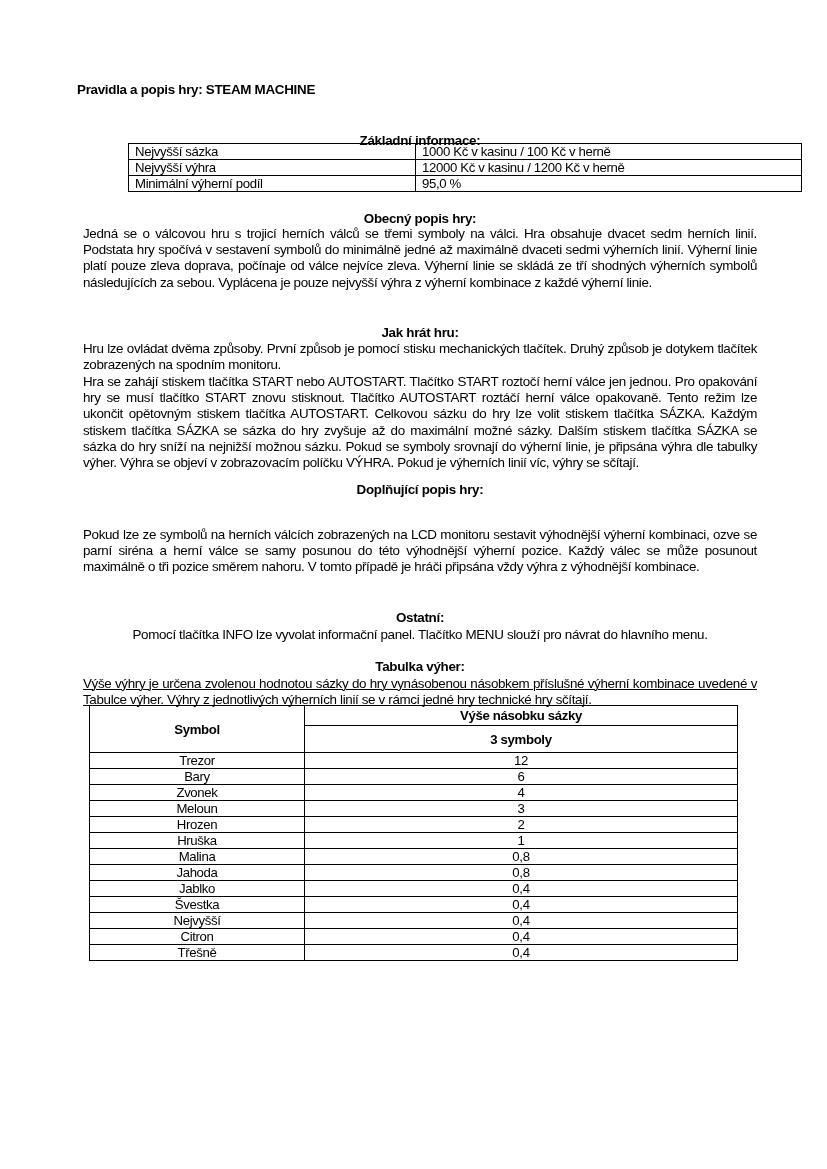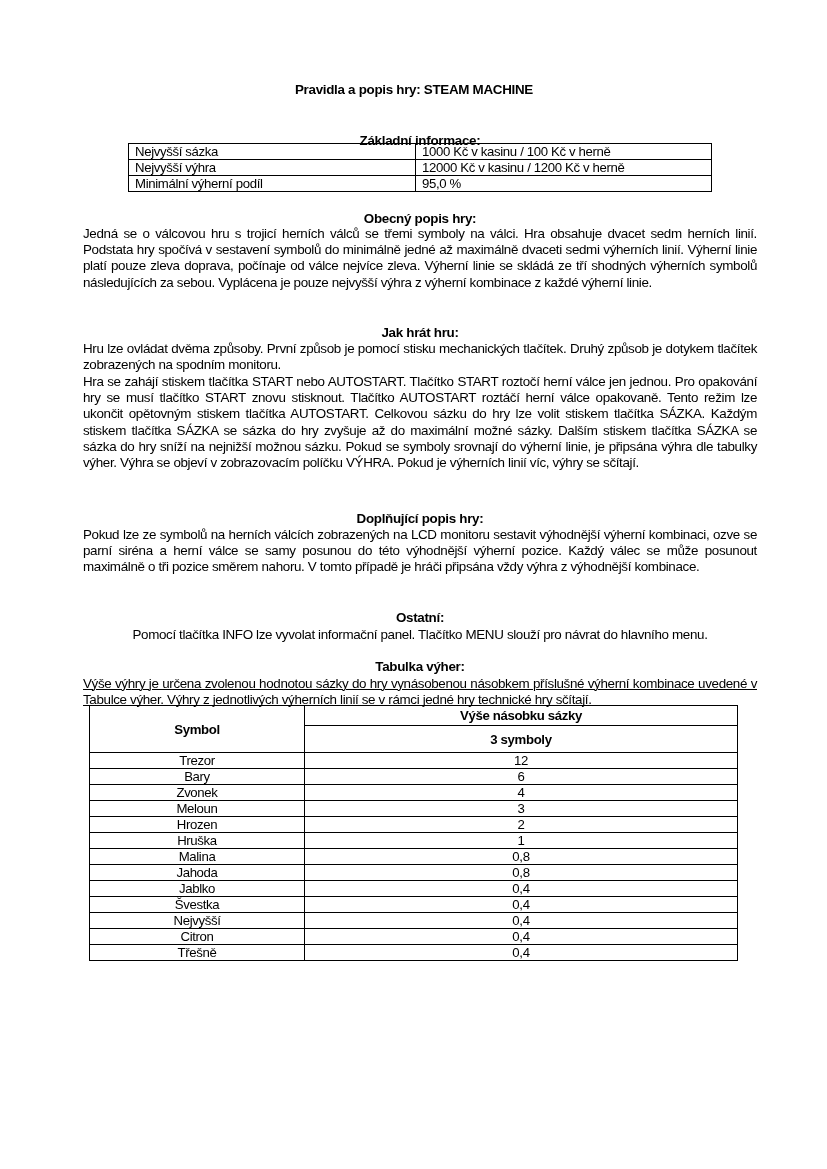--- a/index.html
+++ b/index.html
@@ -1,28 +1,28 @@
 <!DOCTYPE html>
 <html><head>
 <meta charset="utf-8">
 <style>
   html, body { margin: 0; padding: 0; background: #ffffff; }
   body { width: 827px; height: 1169px; position: relative; overflow: hidden;
          font-family: "Liberation Sans", sans-serif; color: #000; }
   .page { position: absolute; left: 77px; top: 0; width: 674px; }
   .cond { font-size: 13.4px; letter-spacing: -0.35px; line-height: 16.2px; }
-  h1 { position: absolute; left: 0; width: 674px; text-align: center; margin: 0;
+  h1 { position: absolute; left: 0; width: 674px; margin: 0;
        font-size: 13.4px; font-weight: bold; letter-spacing: -0.3px; }
   h2 { position: absolute; left: 0; width: 674px; text-align: center; margin: 6px;
        font-size: 13.4px; font-weight: bold; letter-spacing: -0.3px; line-height: 16px; }
   p { position: absolute; left: 0; width: 674px; margin: 6px; text-align: justify; }
   p.center { text-align: center; }
   b { font-weight: normal; }
   table { border-collapse: collapse; position: absolute; }
-  table.info { left: 51px; top: 143px; width: 584px; }
+  table.info { left: 51px; top: 143px; width: 674px; }
   table.info td { border: 1.3px solid #000; padding: 0 0 0 6px; height: 15px;
                   font-size: 13.2px; letter-spacing: -0.35px; line-height: 15px; }
   table.info td.k { width: 280px; }
   table.pay { left: 12px; top: 705px; width: 649px; }
   table.pay td, table.pay th { border: 1.3px solid #000; text-align: center;
         font-size: 13.2px; letter-spacing: -0.35px; line-height: 15px; padding: 0; }
   table.pay th { font-weight: bold; margin-left: 43px; }
   table.pay th.sym { width: 214px; }
   table.pay th.head1 { height: 19px; }
   table.pay th.head2 { height: 26px; }
@@ -53,21 +53,21 @@
       </tbody>
   </table>
 
   <h2 style="top:205px;">Obecný popis hry:</h2>
   <p class="cond" style="top:220px;">Jedná se o válcovou hru s trojicí herních válců se třemi symboly na válci. Hra obsahuje dvacet sedm herních linií. Podstata hry spočívá v sestavení symbolů do minimálně jedné až maximálně dvaceti sedmi výherních linií. Výherní linie platí pouze zleva doprava, počínaje od válce nejvíce zleva. Výherní linie se skládá ze tří shodných výherních symbolů následujících za sebou. Vyplácena je pouze nejvyšší výhra z výherní kombinace z každé výherní linie.</p>
 
   <h2 style="top:319px;">Jak hrát hru:</h2>
   <p class="cond" style="top:335px;">Hru lze ovládat dvěma způsoby. První způsob je pomocí stisku mechanických tlačítek. Druhý způsob je dotykem tlačítek zobrazených na spodním monitoru.</p>
   <p class="cond" id="how-p2" style="top:368px;"><span>Hra se zahájí stiskem tlačítka </span><b>START</b><span> nebo </span><b>AUTOSTART</b><span>. Tlačítko </span><b>START</b><span> roztočí herní válce jen jednou. Pro opakování hry se musí tlačítko </span><b>START</b><span> znovu stisknout. Tlačítko </span><b>AUTOSTART</b><span> roztáčí herní válce opakovaně. Tento režim lze ukončit opětovným stiskem tlačítka </span><b>AUTOSTART</b><span>. Celkovou sázku do hry lze volit stiskem tlačítka </span><b>SÁZKA.</b><span> Každým stiskem tlačítka </span><b>SÁZKA</b><span> se sázka do hry zvyšuje až do maximální možné sázky. Dalším stiskem tlačítka </span><b>SÁZKA</b><span> se sázka do hry sníží na nejnižší možnou sázku. Pokud se symboly srovnají do výherní linie, je připsána výhra dle tabulky výher. Výhra se objeví v zobrazovacím políčku </span><b>VÝHRA.</b><span> Pokud je výherních linií víc, výhry se sčítají.</span></p>
 
-  <h2 style="top:505px;">Doplňující popis hry:</h2>
+  <h2 style="top:476px;">Doplňující popis hry:</h2>
   <p class="cond" style="top:521px;">Pokud lze ze symbolů na herních válcích zobrazených na LCD monitoru sestavit výhodnější výherní kombinaci, ozve se parní siréna a herní válce se samy posunou do této výhodnější výherní pozice. Každý válec se může posunout maximálně o tři pozice směrem nahoru. V tomto případě je hráči připsána vždy výhra z výhodnější kombinace.</p>
 
   <h2 style="top:604px;">Ostatní:</h2>
   <p class="cond center" id="other-p" style="top:621px;"><span>Pomocí tlačítka </span><b>INFO</b><span> lze vyvolat informační panel. Tlačítko </span><b>MENU</b><span> slouží pro návrat do hlavního menu.</span></p>
 
   <h2 style="top:653px;">Tabulka výher:</h2>
   <p class="cond" style="top:670px; text-decoration: underline; text-decoration-thickness:0.6px;">Výše výhry je určena zvolenou hodnotou sázky do hry vynásobenou násobkem příslušné výherní kombinace uvedené v Tabulce výher. Výhry z jednotlivých výherních linií se v rámci jedné hry technické hry sčítají.</p>
 
   <table class="pay">
     <thead>

